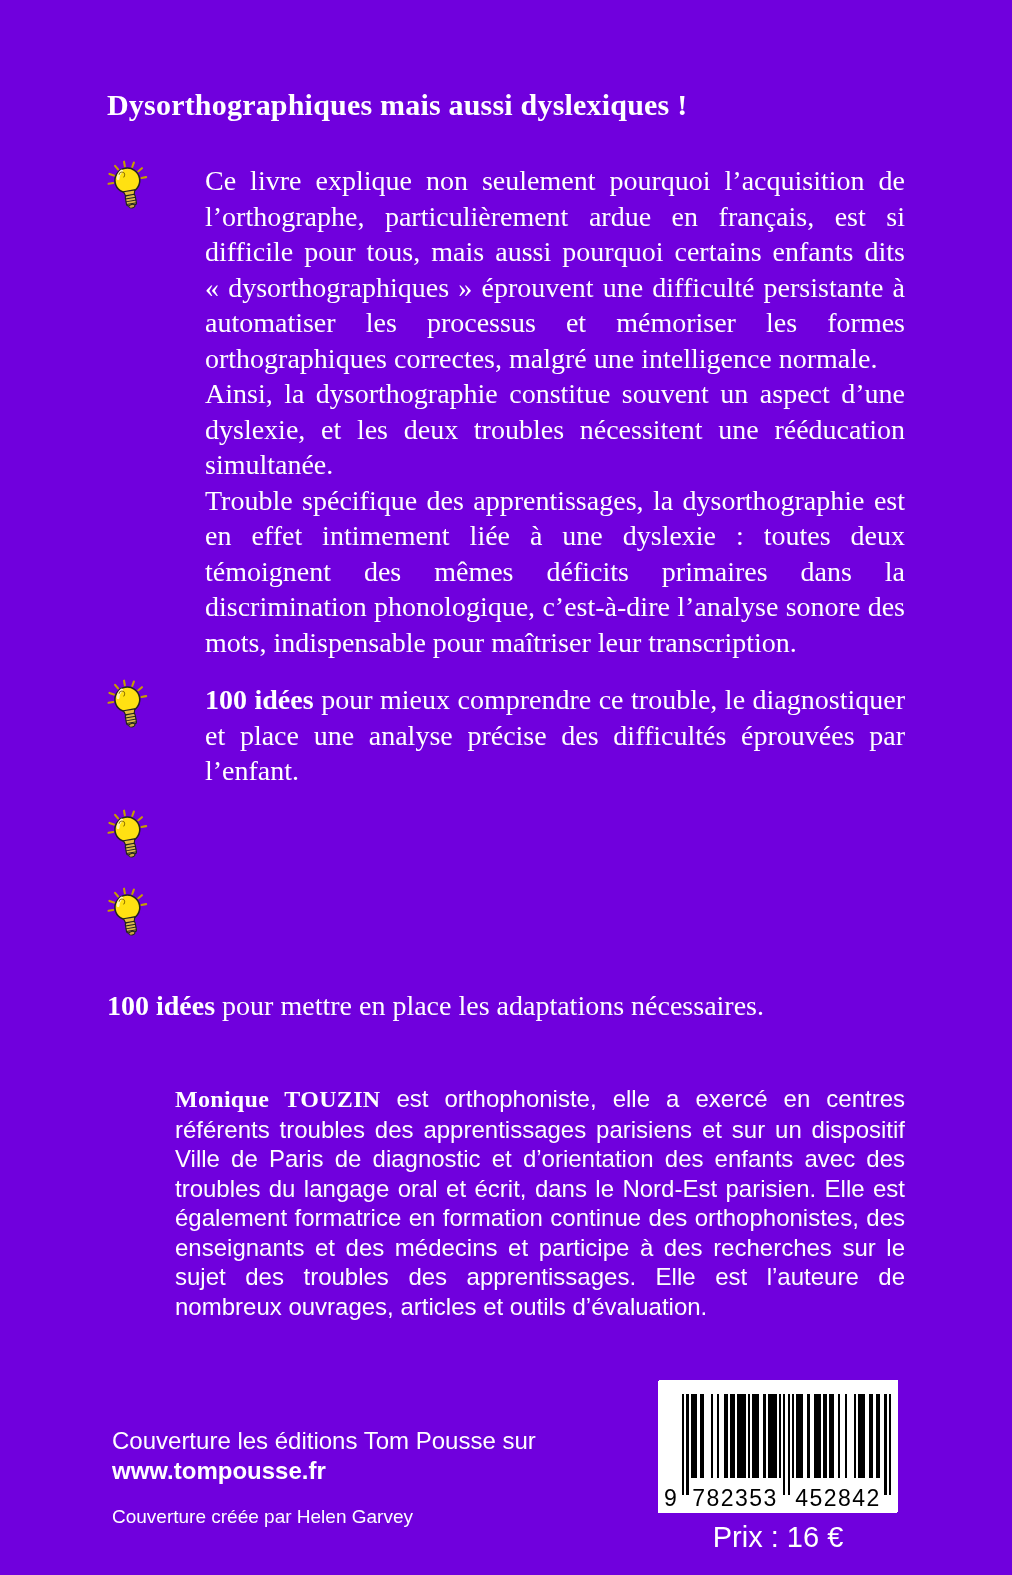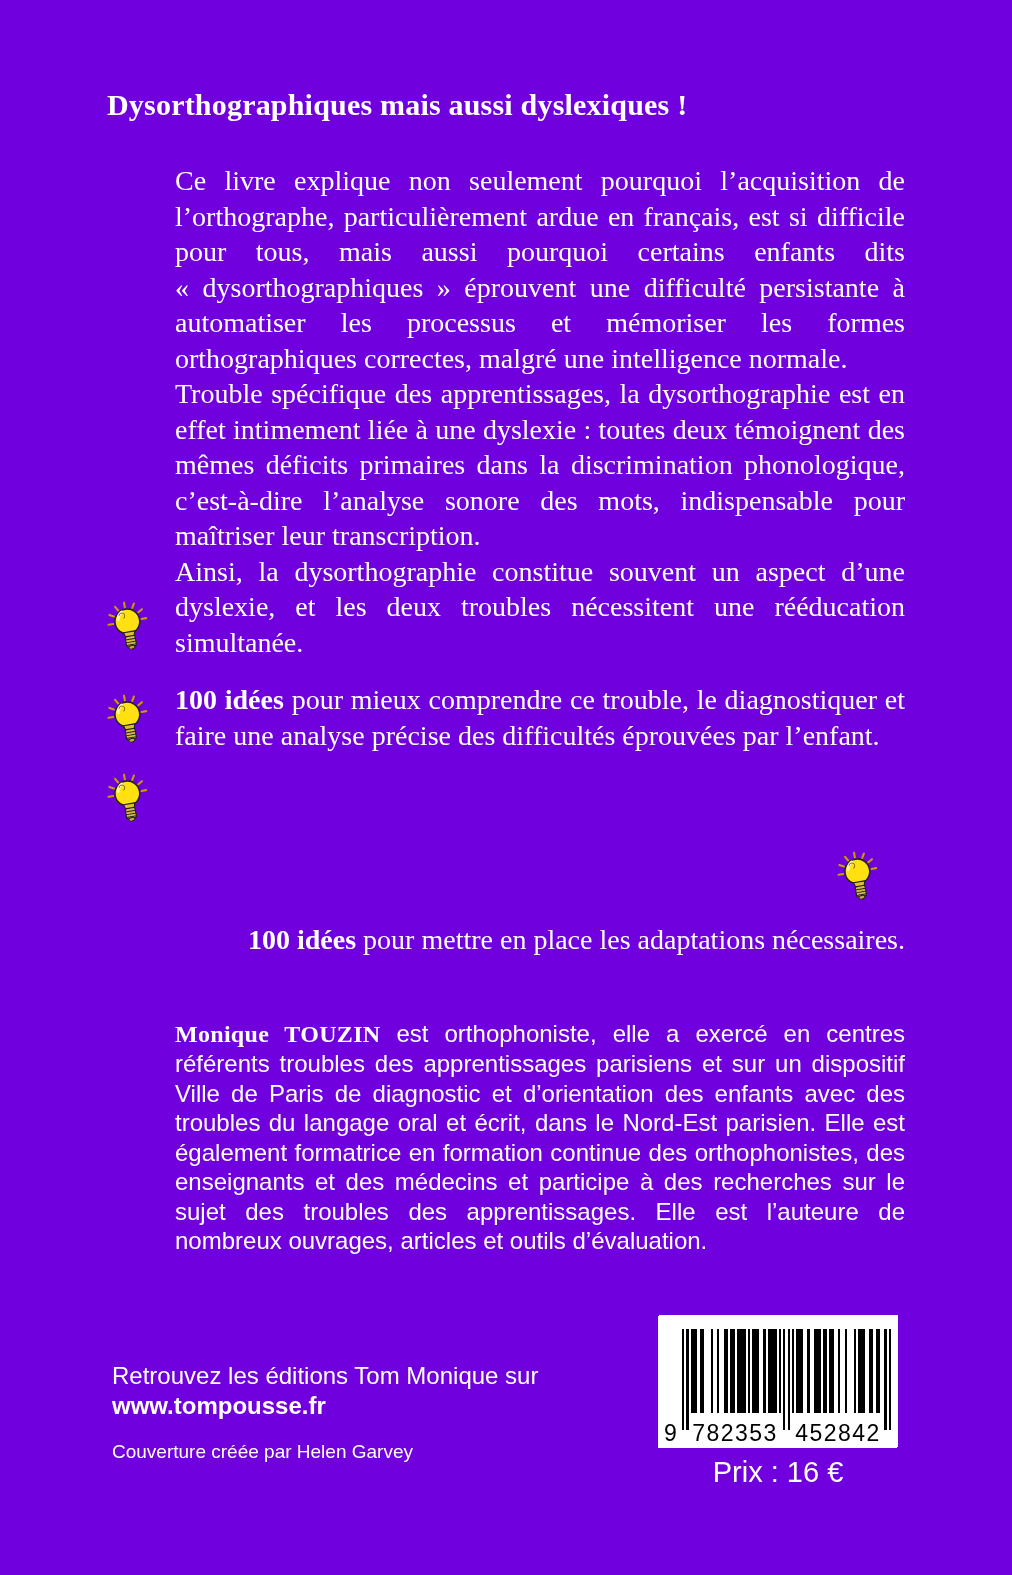--- a/index.html
+++ b/index.html
@@ -13,21 +13,21 @@
   }
   .title {
     margin: 86px 107px 0 107px;
     text-align: left;
     font-weight: bold;
     font-size: 30px;
     line-height: 38px;
     letter-spacing: 0.2px;
   }
   .content { margin: 0 107px; }
-  .section { display: flex; align-items: flex-end; }
+  .section { display: flex; align-items: flex-start; gap: 30px; }
   .icon-col { flex: 0 0 68px; width: 68px; }
   .bulb { width: 42px; height: 60px; display: block; margin-top: -4px; }
   .text-col {
     flex: 1;
     font-size: 28px;
     line-height: 35.5px;
     text-align: justify;
   }
   .text-col p { margin: 0; }
   .sec-intro  { margin-top: 39px; }
@@ -104,34 +104,34 @@
 <div class="content">
 
   <div class="section sec-intro">
     <div class="icon-col">
       <svg class="bulb">
           <use href="#bulb"></use>
         </svg>
     </div>
     <div class="text-col">
       <p>Ce livre explique non seulement pourquoi l’acquisition de l’orthographe, particulièrement ardue en français, est si difficile pour tous, mais aussi pourquoi certains enfants dits «&nbsp;dysorthographiques&nbsp;» éprouvent une difficulté persistante à automatiser les processus et mémoriser les formes orthographiques correctes, malgré une intelligence normale.</p>
+      <p>Ainsi, la dysorthographie constitue souvent un aspect d’une dyslexie, et les deux troubles nécessitent une rééducation simultanée.</p>
       <p>Trouble spécifique des apprentissages, la dysorthographie est en effet intimement liée à une dyslexie : toutes deux témoignent des mêmes déficits primaires dans la discrimination phonologique, c’est-à-dire l’analyse sonore des mots, indispensable pour maîtriser leur transcription.</p>
-      <p>Ainsi, la dysorthographie constitue souvent un aspect d’une dyslexie, et les deux troubles nécessitent une rééducation simultanée.</p>
     </div>
   </div>
 
 
   <div class="section sec-b2">
     <div class="icon-col">
       <svg class="bulb">
           <use href="#bulb"></use>
         </svg>
     </div>
     <div class="text-col">
-      <p><b class="bullet-lead">100 idées</b><span> pour mieux comprendre ce trouble, le diagnostiquer et faire une analyse précise des difficultés éprouvées par l’enfant.</span></p>
+      <p><b class="bullet-lead">100 idées</b><span> pour mieux comprendre ce trouble, le diagnostiquer et place une analyse précise des difficultés éprouvées par l’enfant.</span></p>
     </div>
   </div>
 
   <div class="section sec-b3">
     <div class="icon-col">
       <svg class="bulb">
           <use href="#bulb"></use>
         </svg>
     </div>
   </div>
@@ -146,21 +146,21 @@
       <p><b class="bullet-lead">100 idées</b><span> pour mettre en place les adaptations nécessaires.</span></p>
     </div>
   </div>
 
   <div class="bio">
     <b>Monique TOUZIN</b><span> est orthophoniste, elle a exercé en centres référents troubles des apprentissages parisiens et sur un dispositif Ville de Paris de diagnostic et d’orientation des enfants avec des troubles du langage oral et écrit, dans le Nord-Est parisien. Elle est également formatrice en formation continue des orthophonistes, des enseignants et des médecins et participe à des recherches sur le sujet des troubles des apprentissages. Elle est l’auteure de nombreux ouvrages, articles et outils d’évaluation.</span>
   </div>
 
   <div class="footer">
     <div class="footer-left">
-      <div class="publisher-line">Retrouvez les éditions Tom Monique sur</div>
+      <div class="publisher-line">Couverture les éditions Tom Pousse sur</div>
       <div class="website-line">www.tompousse.fr</div>
       <div class="credit-line">Couverture créée par Helen Garvey</div>
     </div>
     <div class="footer-right">
       <svg class="barcode-svg" id="barcode" viewBox="0 0 240 133" shape-rendering="crispEdges">
         <rect x="0" y="0" width="240" height="133" rx="2" fill="#FFFFFF"></rect>
         <g id="barcode-bars" fill="#000000">
             <rect x="24.00" y="14" width="2.20" height="101"></rect>
             <rect x="28.40" y="14" width="2.20" height="101"></rect>
             <rect x="32.80" y="14" width="2.20" height="84"></rect>

